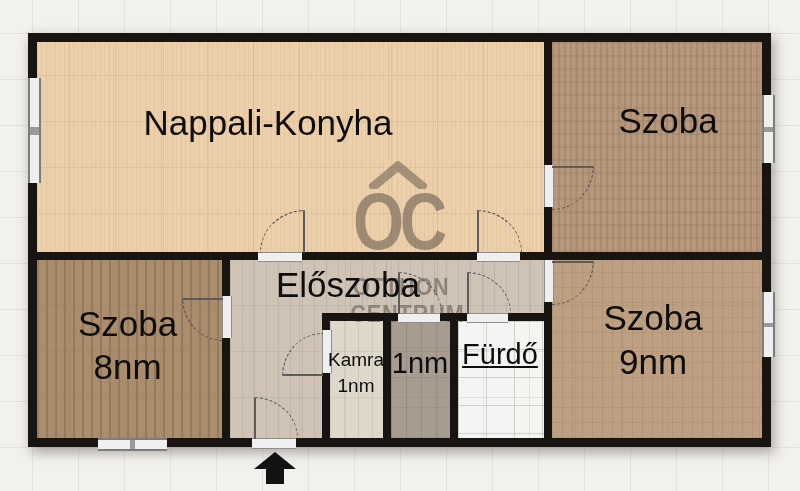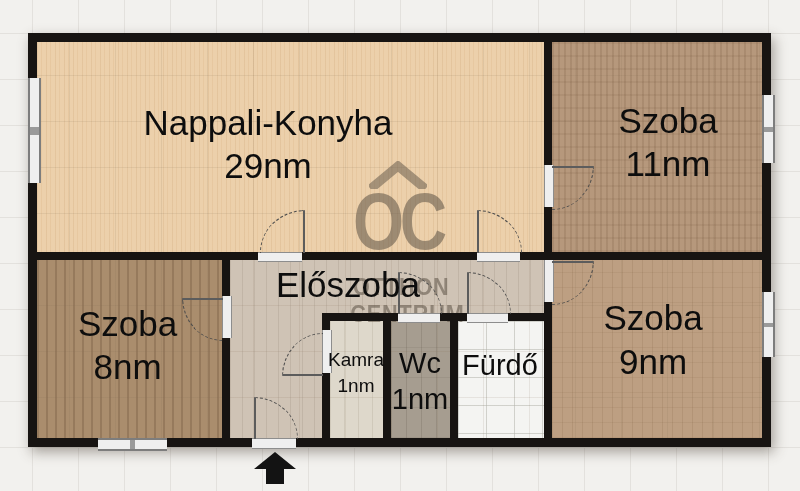--- a/index.html
+++ b/index.html
@@ -155,42 +155,39 @@
   <div class="abs arc arc-tr leaf-left" style="left:477px;top:210px;width:42px;height:42px;"></div>
   <div class="abs arc arc-bl leaf-top" style="left:182px;top:298px;width:40px;height:40px;"></div>
   <div class="abs arc arc-tl leaf-bottom" style="left:282px;top:333px;width:40px;height:40px;"></div>
   <div class="abs arc arc-tr leaf-left" style="left:398px;top:272px;width:41px;height:41px;"></div>
   <div class="abs arc arc-tr leaf-left" style="left:467px;top:272px;width:41px;height:41px;"></div>
   <div class="abs arc arc-br leaf-top" style="left:552px;top:166px;width:41px;height:41px;"></div>
   <div class="abs arc arc-br leaf-top" style="left:552px;top:261px;width:41px;height:41px;"></div>
 
   <div class="abs lbl lbl-big" style="left:108px;top:101px;width:320px;">
     <div>Nappali-Konyha</div>
-    <div>29nm</div>
   </div>
   <div class="abs lbl lbl-big" style="left:568px;top:99px;width:200px;">
     <div>Szoba</div>
-    <div>11nm</div>
   </div>
   <div class="abs lbl lbl-big" style="left:35px;top:302px;width:185px;">
     <div>Szoba</div>
     <div>8nm</div>
   </div>
   <div class="abs lbl lbl-big" style="left:238px;top:263px;width:220px;text-align:center;">
     <div>Előszoba</div>
   </div>
   <div class="abs lbl lbl-sml" style="left:324px;top:347px;width:64px;">
     <div>Kamra</div>
     <div>1nm</div>
   </div>
   <div class="abs lbl lbl-mid" style="left:386px;top:345px;width:68px;">
-    <div>Wc</div>
     <div>1nm</div>
   </div>
-  <div class="abs lbl lbl-mid" style="left:452px;top:347px;width:96px;">
+  <div class="abs lbl lbl-mid" style="left:452px;top:336px;width:96px;text-decoration:underline;">
     <div>Fürdő</div>
   </div>
   <div class="abs lbl lbl-big" style="left:553px;top:296px;width:200px;line-height:44px;">
     <div>Szoba</div>
     <div>9nm</div>
   </div>
 
   <div class="abs arrow-head" style="left:254px;top:452px;"></div>
   <div class="abs arrow-stem" style="left:266px;top:468px;width:18px;height:16px;"></div>
 

